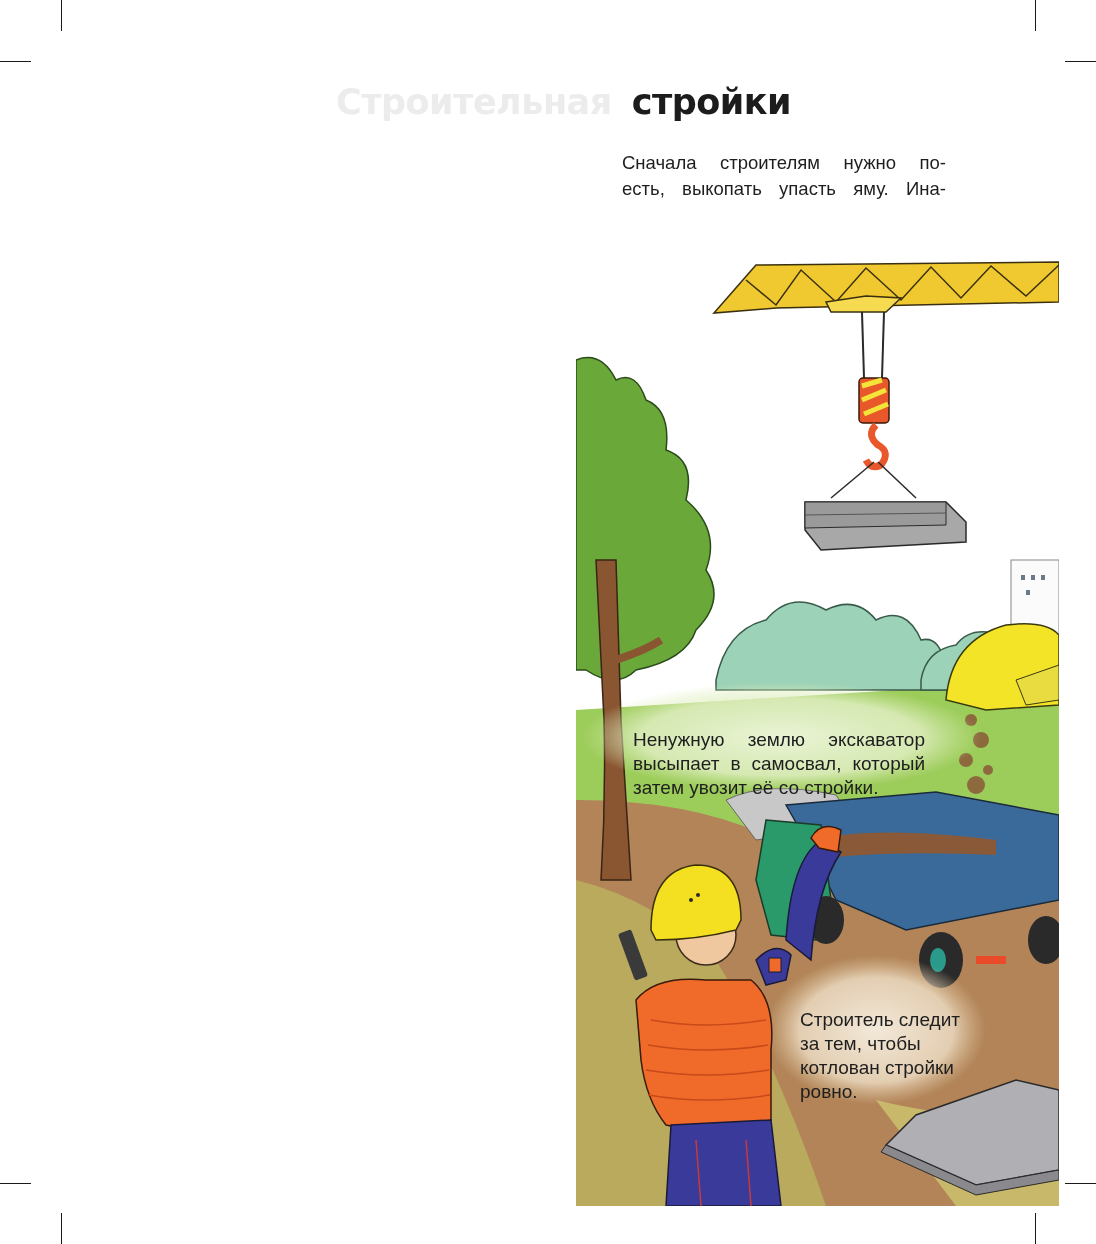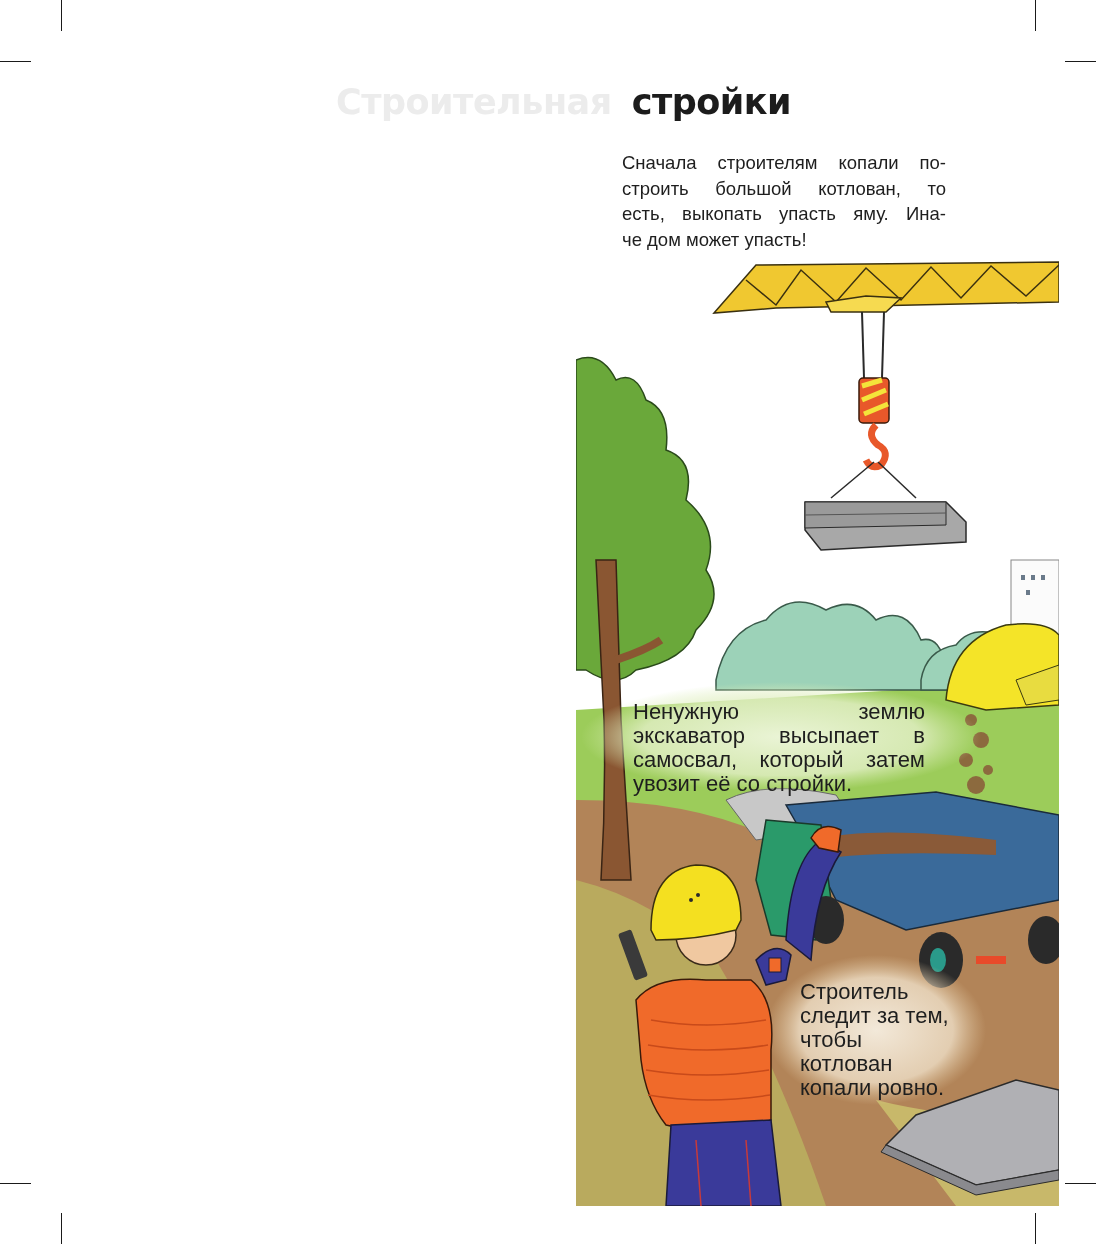--- a/index.html
+++ b/index.html
@@ -4,45 +4,43 @@
 <style>
   html, body { margin: 0; padding: 0; background: #ffffff; }
   body { width: 1096px; height: 1244px; position: relative; overflow: hidden; font-family: "Liberation Sans", sans-serif; }
   .crop { position: absolute; background: #1a1a1a; }
   .title { position: absolute; top: 82px; left: 336px; font-family: "DejaVu Sans", sans-serif; font-size: 35px; font-weight: bold; letter-spacing: -0.5px; white-space: nowrap; }
   .title .light { color: #ececec; font-weight: bold; }
   .title .dark { color: #1c1c1c; margin-left: 20px; }
   .intro { position: absolute; left: 622px; top: 150px; width: 324px; font-size: 18.5px; line-height: 25.5px; color: #1e1e1e; text-align: justify; text-align-last: left; }
   .illus { position: absolute; left: 576px; top: 240px; width: 483px; height: 966px; overflow: hidden; }
   .illus svg { display: block; }
-  .caption { position: absolute; font-size: 22px; line-height: 24px; color: #1e1e1e; }
+  .caption { position: absolute; font-size: 19px; line-height: 24px; color: #1e1e1e; margin-top: 28px; }
   .cap1 { left: 633px; top: 700px; width: 292px; text-align: justify; text-align-last: left; }
   .cap2 { left: 800px; top: 980px; width: 160px; }
 </style>
 </head>
 <body>
 
 <div class="crop" style="left:61px;top:0;width:1px;height:31px;"></div>
 <div class="crop" style="left:0;top:61px;width:31px;height:1px;"></div>
 <div class="crop" style="left:1035px;top:0;width:1px;height:31px;"></div>
 <div class="crop" style="left:1065px;top:61px;width:31px;height:1px;"></div>
 <div class="crop" style="left:0;top:1183px;width:31px;height:1px;"></div>
 <div class="crop" style="left:61px;top:1213px;width:1px;height:31px;"></div>
 <div class="crop" style="left:1065px;top:1183px;width:31px;height:1px;"></div>
 <div class="crop" style="left:1035px;top:1213px;width:1px;height:31px;"></div>
 
 <div class="title">
   <span class="light">Строительная</span><span class="dark">стройки</span>
 </div>
 
 <div class="intro">
-  <div style="text-align-last:justify;">Сначала строителям копали по-</div>
-  <div style="text-align-last:justify;">строить большой котлован, то</div>
+  <div style="text-align-last:justify;">Сначала строителям нужно по-</div>
   <div style="text-align-last:justify;">есть, выкопать упасть яму. Ина-</div>
-  <div>че дом может упасть!</div>
 </div>
 
 <div class="illus">
   <svg width="483" height="966" viewBox="0 0 483 966" xmlns="http://www.w3.org/2000/svg">
     <defs>
       <radialGradient id="glow1" cx="50%" cy="50%" r="50%">
         <stop offset="0%" stop-color="#eef6dc" stop-opacity="0.95"></stop>
         <stop offset="70%" stop-color="#e4f0c8" stop-opacity="0.8"></stop>
         <stop offset="100%" stop-color="#d8ecb0" stop-opacity="0"></stop>
       </radialGradient>
@@ -157,13 +155,13 @@
       <circle cx="115" cy="660" r="2" fill="#2a2a2a"></circle>
         <circle cx="122" cy="655" r="2" fill="#2a2a2a"></circle>
 
       <path d="M95 885 L195 880 L205 966 L90 966 Z" fill="#3a3a9a" stroke="#1a1a3a" stroke-width="1.5"></path>
       <path d="M120 900 L125 966 M170 900 L175 966" stroke="#c83a3a" stroke-width="1.5"></path>
     </g>
   </svg>
 </div>
 
 <div class="caption cap1">Ненужную землю экскаватор высыпает в самосвал, который затем увозит её со стройки.</div>
-<div class="caption cap2">Строитель следит за тем, чтобы котлован копали ровно.</div>
+<div class="caption cap2">Строитель следит за тем, чтобы котлован стройки ровно.</div>
 
 </body></html>

